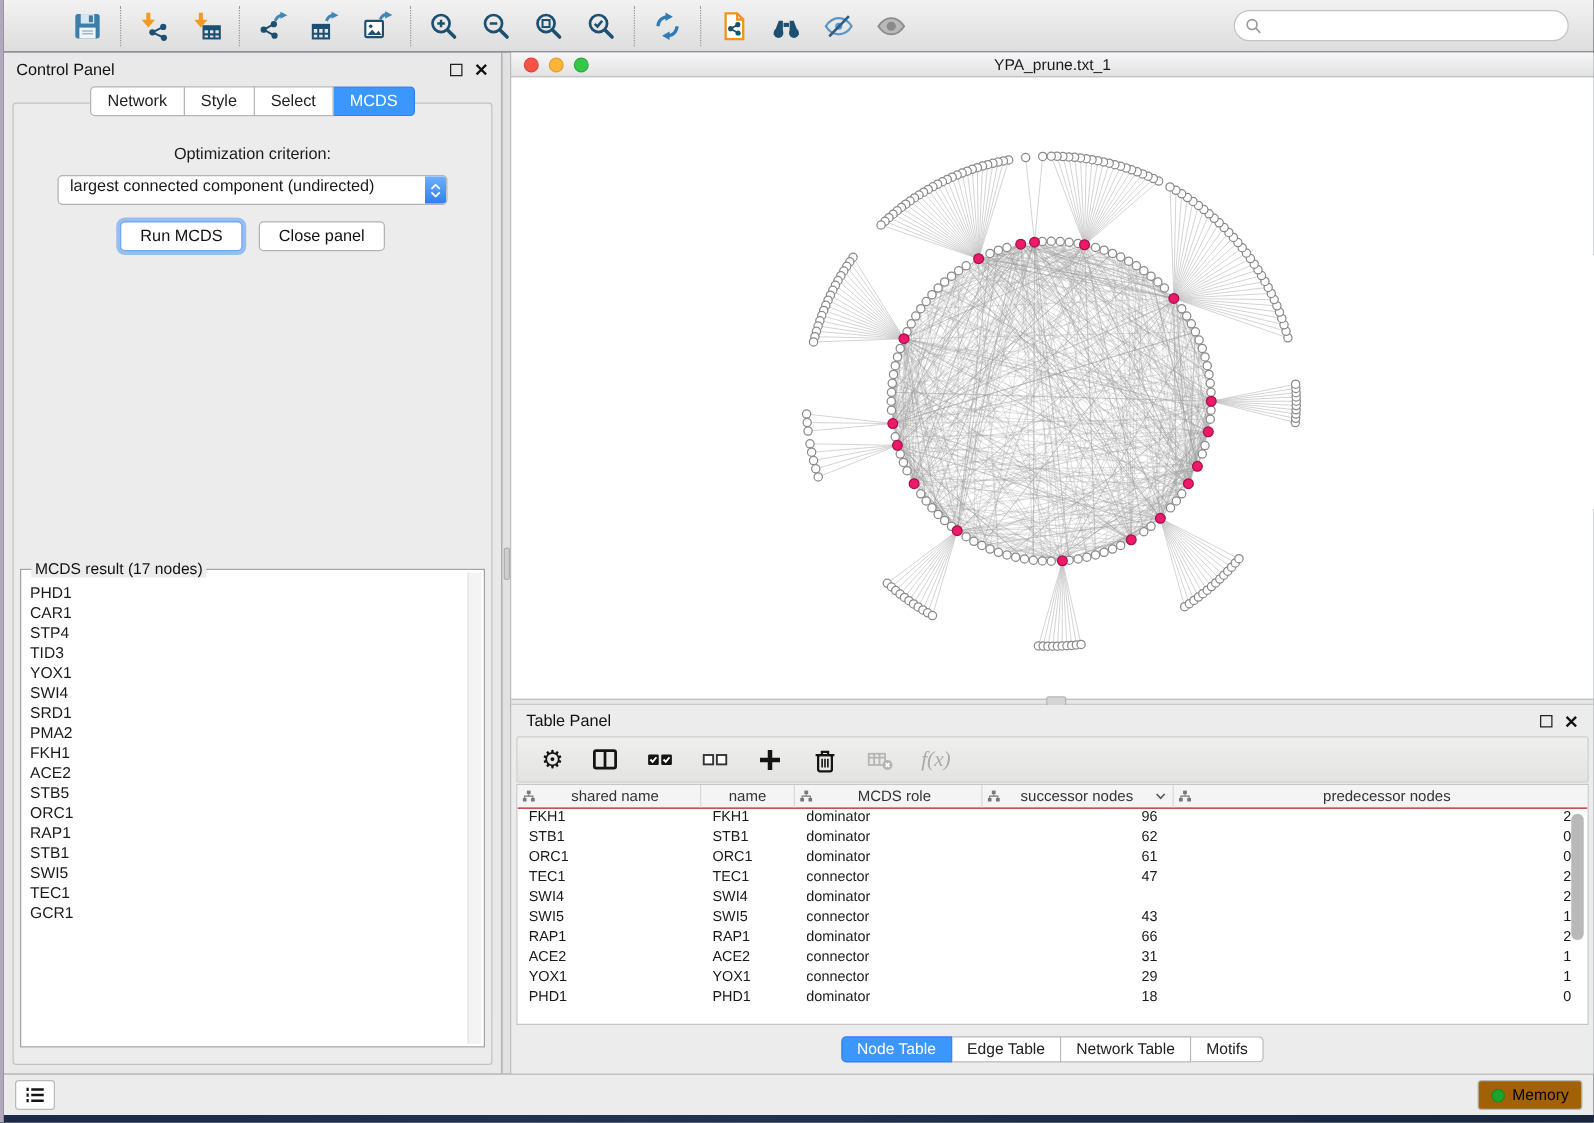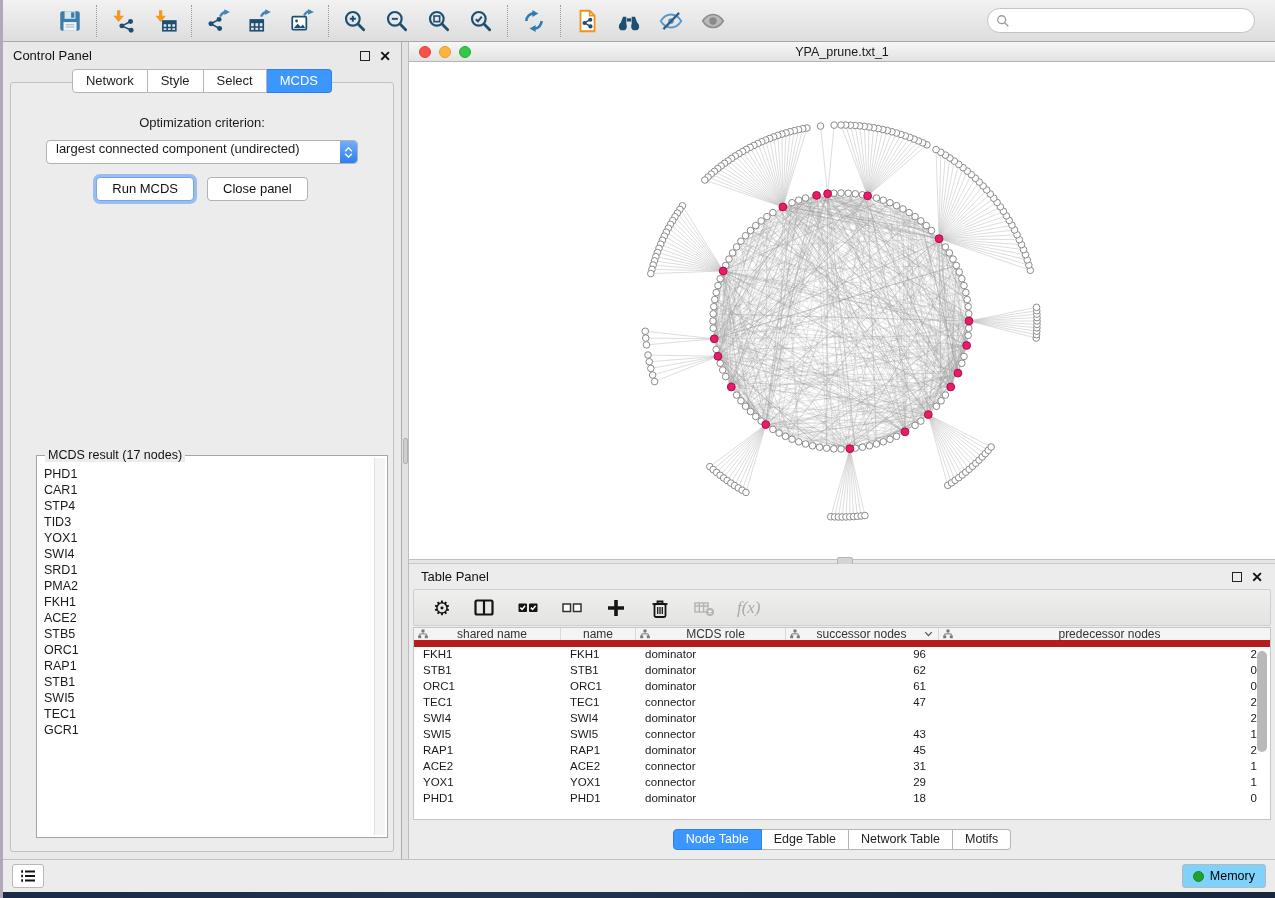--- a/index.html
+++ b/index.html
@@ -34,21 +34,21 @@
   .seg-tab.active { background:#3b97fd; border-color:#2f7ef0; color:#fff; }
   .cp-content { position:relative; z-index:1; margin:-11px 7px 7px 7px; flex:1; border:1px solid #c2c2c2; border-radius:3px; background:#ececec; padding-top:32px; }
   .opt-label { text-align:center; font-size:13px; margin-bottom:10px; }
   .combo { width:312px; height:24px; margin:0 auto; background:#fff; border:1px solid #b3b3b3; border-radius:4px; display:flex; align-items:flex-start; overflow:hidden; }
   .combo-text { flex:1; padding-left:9px; font-size:13px; white-space:nowrap; }
   .combo-stepper { width:17px; height:100%; background:linear-gradient(#6fb0fb,#2f7ef0); border-radius:0 3px 3px 0; display:flex; flex-direction:column; align-items:center; justify-content:center; gap:1px; }
   .combo-stepper svg { display:block; }
   .cp-buttons { display:flex; justify-content:center; gap:13px; margin-top:13px; }
   .pushbtn { background:#fff; border:1px solid #b3b3b3; border-radius:4px; font-size:13px; font-family:"Liberation Sans",sans-serif; padding:3px 15px 4px; color:#111; cursor:default; }
   .pushbtn.focus { box-shadow:0 0 0 3px rgba(110,165,245,.65); border-color:#6ea5f5; }
-  .result-group { position:absolute; left:5px; right:5px; top:372px; bottom:13px; border:1px solid #a5a5a5; background:#fff;margin-left:20px; }
+  .result-group { position:absolute; left:5px; right:5px; top:372px; bottom:13px; border:1px solid #a5a5a5; background:#fff; }
   .result-legend { position:absolute; top:-8px; left:8px; background:#ececec; padding:0 3px; font-size:12.5px; color:#111; }
   .result-list { position:absolute; inset:8px 13px 2px 2px; overflow:hidden; font-size:12.5px; line-height:16px; padding:2px 0 0 5px; }
   .result-scroll { position:absolute; top:2px; bottom:2px; right:2px; width:11px; background:#f4f4f4; border-left:1px solid #e2e2e2; }
 
   
   .vsplit { width:8px; background:#e2e2e2; border-left:1px solid #adadad; border-right:1px solid #bdbdbd; position:relative; }
   .vgrip { position:absolute; left:1px; top:396px; width:5px; height:26px; background:#cfcfcf; border:1px solid #b0b0b0; border-radius:2px; }
 
   
   .right-col { flex:1; display:flex; flex-direction:column; background:#ececec; min-width:0; }
@@ -64,36 +64,36 @@
   .hgrip { position:absolute; left:428px; top:-3px; width:16px; height:8px; background:#d4d4d4; border:1px solid #b5b5b5; border-radius:2px; }
 
   
   .table-panel { flex:1; background:#ececec; display:flex; flex-direction:column; position:relative; min-height:0;justify-content:flex-end; }
   .tp-header { height:25px; display:flex; align-items:center; padding:0 12px; }
   .tp-toolbar { margin:0 4px; height:37px; background:linear-gradient(#efefee,#e3e3e1); border:1px solid #cfcfcf; border-radius:2px; display:flex; align-items:center; gap:0; padding:0 8px; }
   .tpbtn { background:transparent; border:none; padding:0 11px; display:flex; align-items:center; cursor:default; }
   .gear-glyph { font-size:20px; color:#141414; line-height:20px; }
   .fx { font-family:"Liberation Serif",serif; font-style:italic; font-size:17px; color:#aaa; }
   .tp-table { margin:1px 4px 0 4px; height:193px; background:#fff; border:1px solid #c6c6c6; position:relative; overflow:hidden; }
-  .thead { display:flex; height:19px; background:#f4f4f4; border-bottom:7px solid #b91c1c; }
+  .thead { display:flex; height:19px; background:#f4f4f4; border-bottom:1px solid #b91c1c; }
   .th { display:flex; align-items:center; border-right:1px solid #d9d9d9; font-size:12px; color:#333; padding:0 4px; position:relative; }
   .th .th-label { flex:1; text-align:center; white-space:nowrap; overflow:hidden; }
   .tbody .tr { display:flex; height:16px; font-size:11.5px; }
   .td { white-space:nowrap; overflow:hidden; padding:1px 0 0 0; }
   .td.l { text-align:left; padding-left:9px; }
   .td.r { text-align:right; padding-right:13px; }
   .tscroll { position:absolute; right:2px; top:21px; bottom:3px; width:12px; }
   .tthumb { position:absolute; left:1px; top:2px; width:10px; height:101px; background:#b9b9b9; border-radius:6px; }
   .tp-tabs { flex:1; display:flex; align-items:center; justify-content:center; }
   .tp-tabs .seg-tab { font-size:12.5px; padding:2px 12px 3px; }
 
   
   .status-bar { position:absolute; left:3px; right:0; bottom:6px; height:33px; background:#ececec; border-top:1px solid #c2c2c2; display:flex; align-items:center; padding:0 9px; z-index:20; }
   .list-btn { width:32px; height:24px; background:#fff; border:1px solid #b9b9b9; border-radius:3px; display:flex; align-items:center; justify-content:center; cursor:default; }
-  .mem-btn { margin-left:auto; height:24px; background:#7dd3fc; border:1px solid #b9b9b9; border-radius:3px; display:flex; align-items:center; gap:6px; padding:0 10px; font-size:12.5px; cursor:default; }
+  .mem-btn { margin-left:auto; height:24px; background:#a16207; border:1px solid #b9b9b9; border-radius:3px; display:flex; align-items:center; gap:6px; padding:0 10px; font-size:12.5px; cursor:default; }
   .mem-dot { width:11px; height:11px; border-radius:50%; background:#1fa32c; border:1px solid #178a22; }
 </style>
 </head>
 <body>
 
 <div class="app">
   <div class="wall-left"></div>
 
   <div class="toolbar">
     <button class="tbtn">
@@ -1558,21 +1558,21 @@
                 <div class="td l" style="width: 147px;">SWI5</div>
                 <div class="td l" style="width: 75px;">SWI5</div>
                 <div class="td l" style="width: 150px;">connector</div>
                 <div class="td r" style="width: 153px;">43</div>
                 <div class="td r" style="flex: 1 1 0%;">1</div>
               </div>
               <div class="tr">
                 <div class="td l" style="width: 147px;">RAP1</div>
                 <div class="td l" style="width: 75px;">RAP1</div>
                 <div class="td l" style="width: 150px;">dominator</div>
-                <div class="td r" style="width: 153px;">45</div>
+                <div class="td r" style="width: 153px;">66</div>
                 <div class="td r" style="flex: 1 1 0%;">2</div>
               </div>
               <div class="tr">
                 <div class="td l" style="width: 147px;">ACE2</div>
                 <div class="td l" style="width: 75px;">ACE2</div>
                 <div class="td l" style="width: 150px;">connector</div>
                 <div class="td r" style="width: 153px;">31</div>
                 <div class="td r" style="flex: 1 1 0%;">1</div>
               </div>
               <div class="tr">

